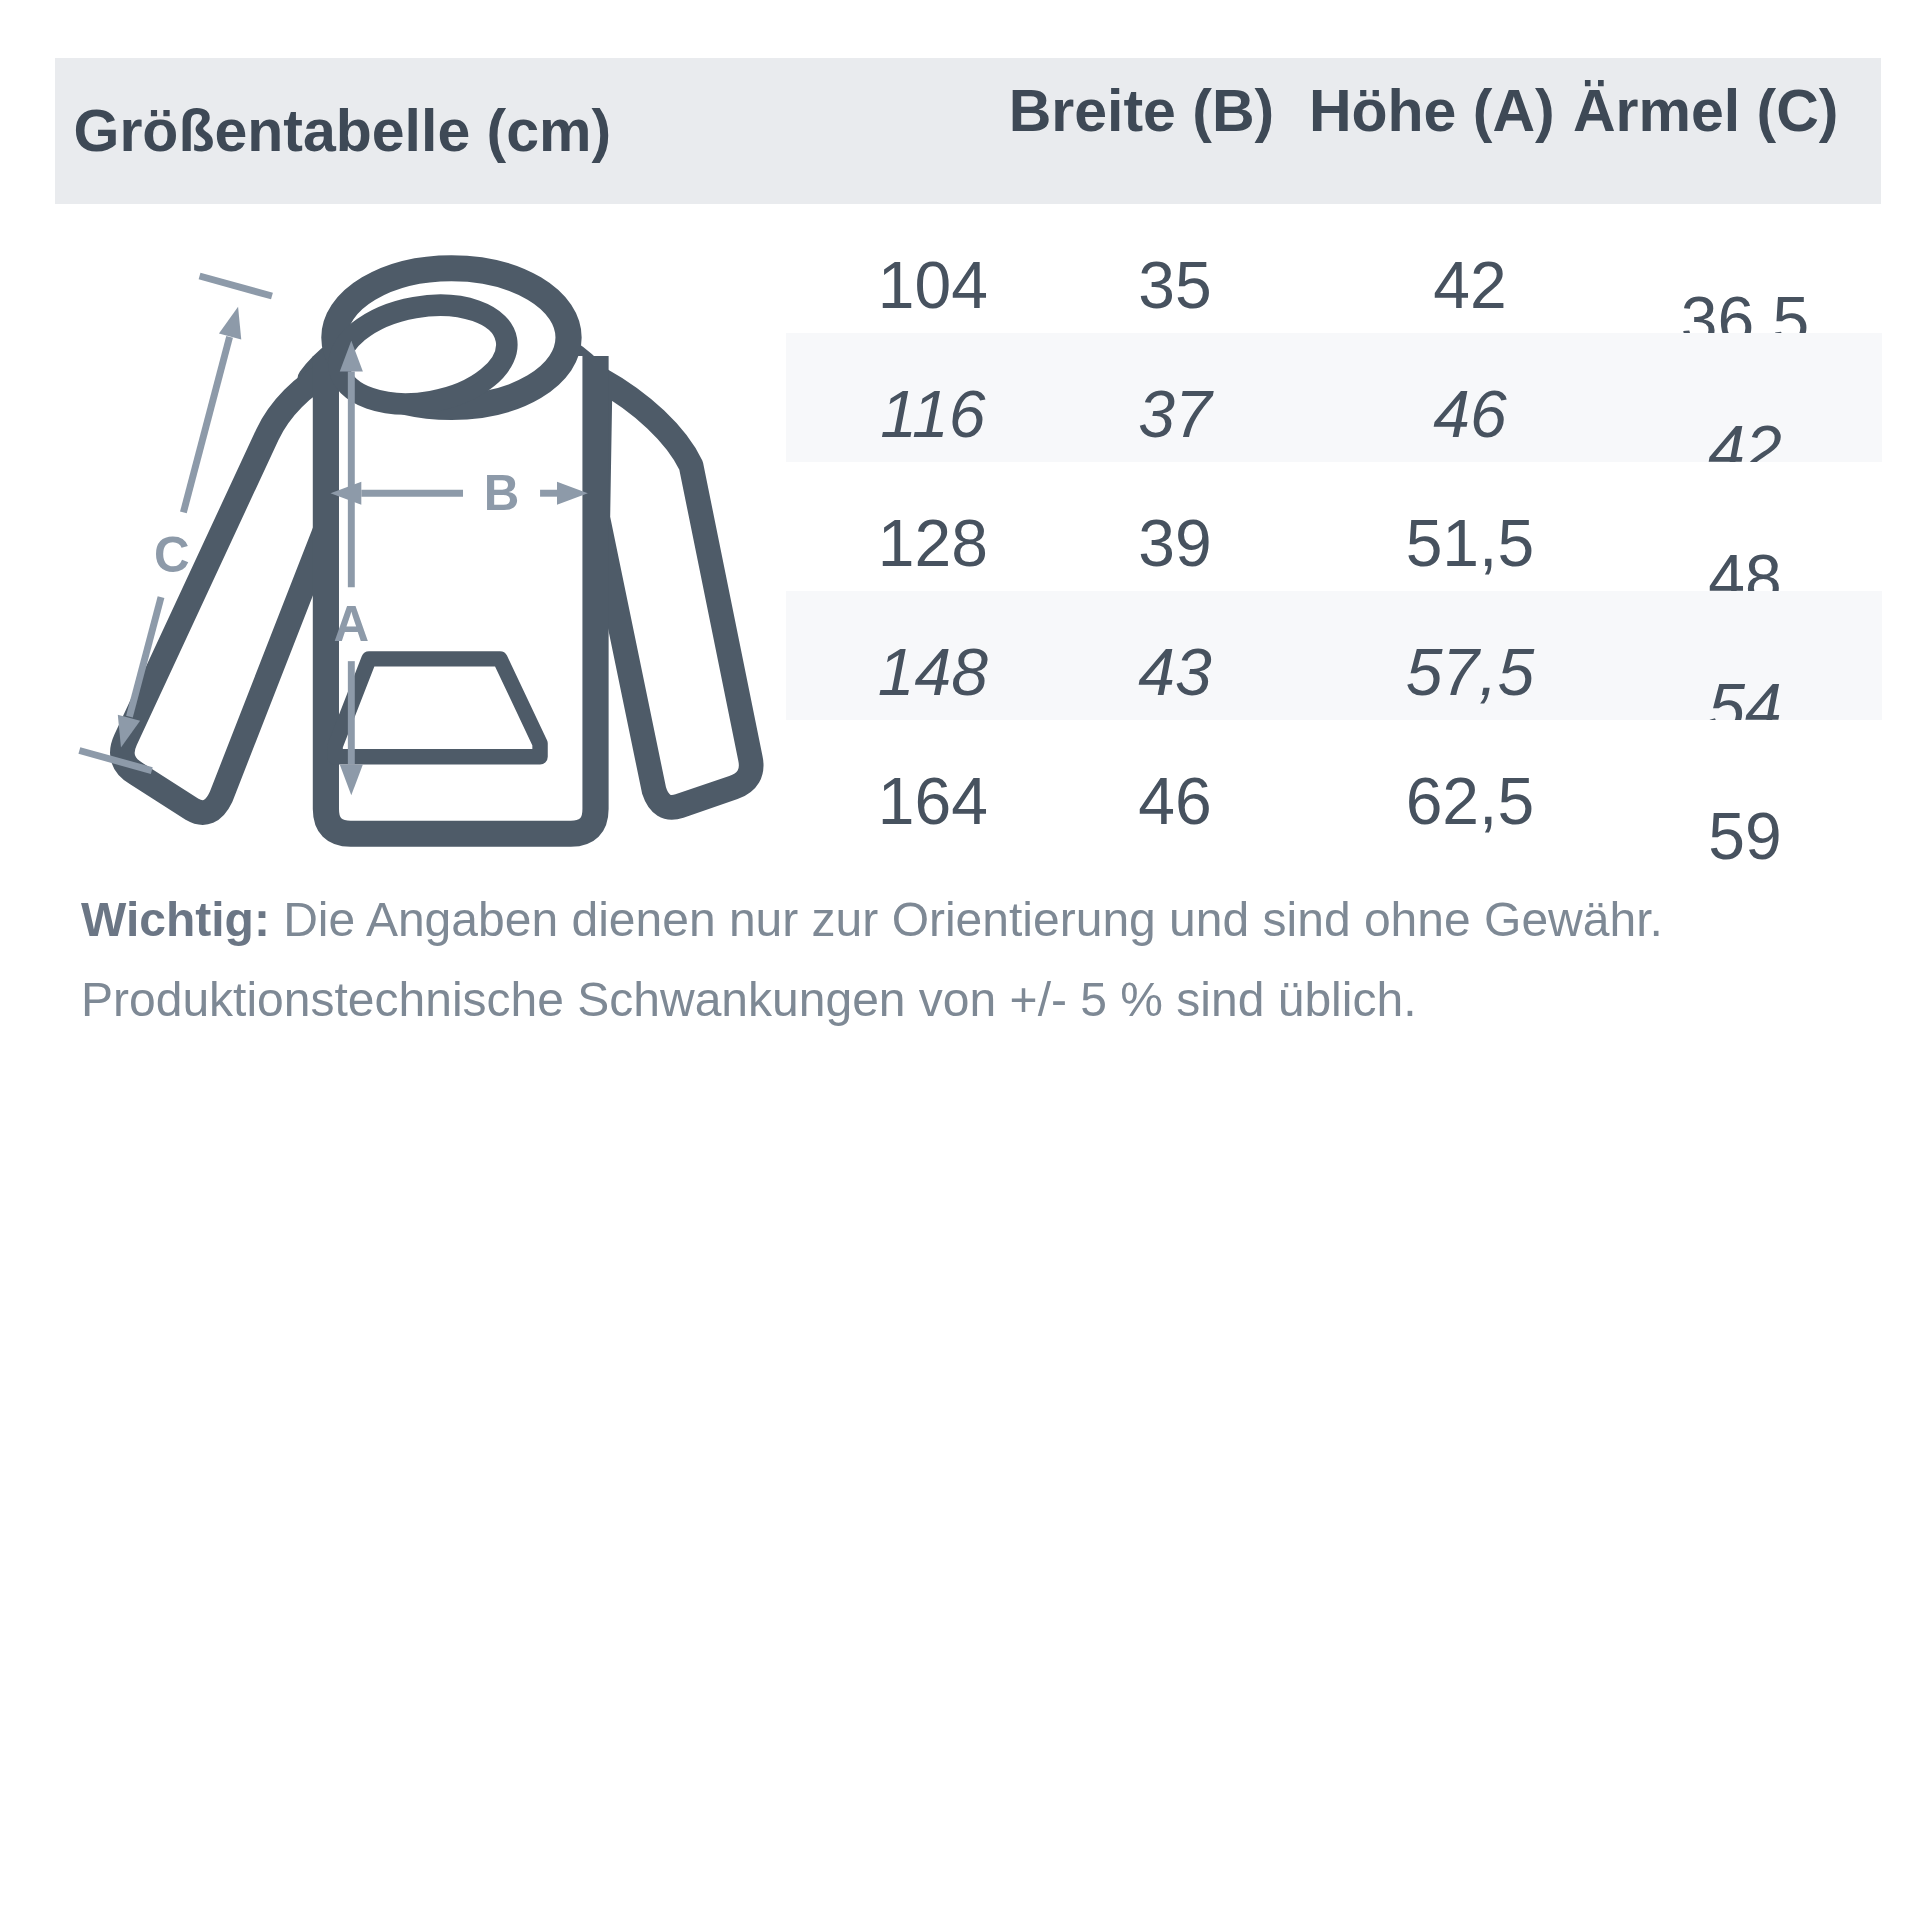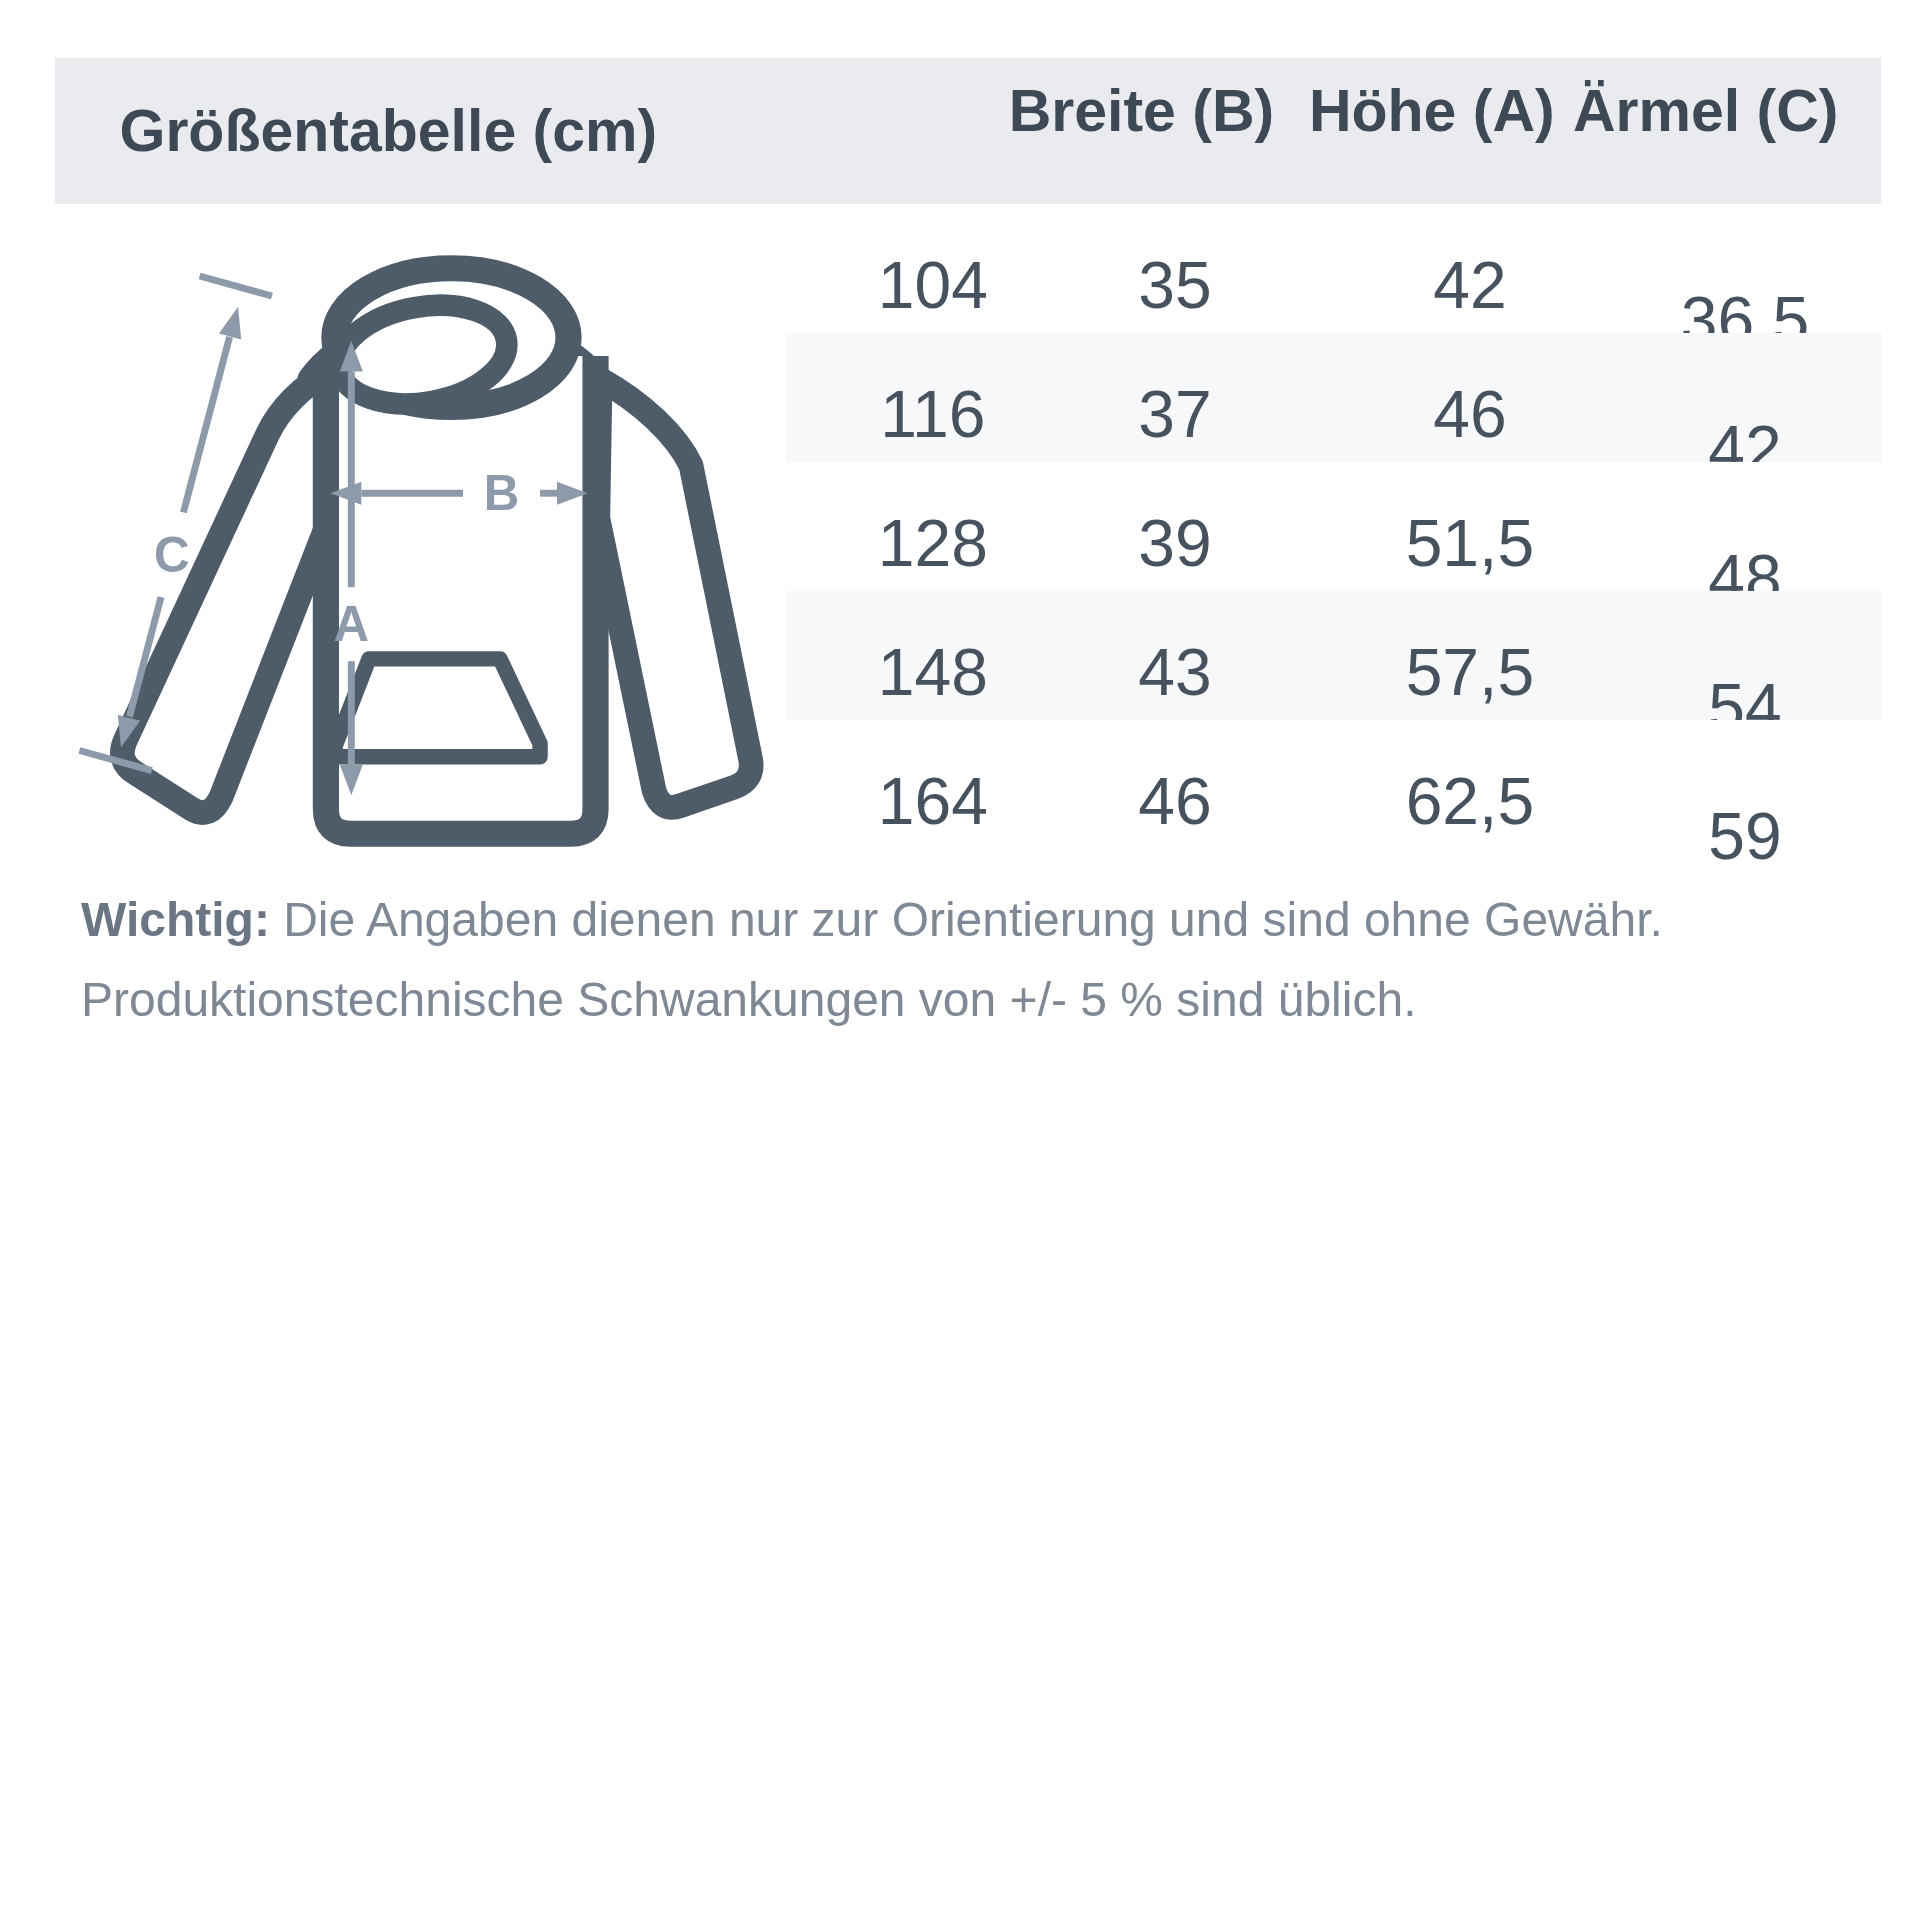--- a/index.html
+++ b/index.html
@@ -11,38 +11,38 @@
     overflow:hidden;
   }
   
   .header-bar{
     position:absolute;left:55px;top:58px;width:1826px;height:146px;
     background:#e9ebee;
   }
   .size-title{
     position:absolute;left:18.5px;top:0;height:146px;
     display:flex;align-items:center;
-    font-size:59px;font-weight:bold;color:#3e4956;white-space:nowrap;margin-left:46px;
+    font-size:59px;font-weight:bold;color:#3e4956;white-space:nowrap;
   }
   .col-head{
     position:absolute;top:0;height:106px;transform:translateX(-50%);
     display:flex;align-items:center;
     font-size:59px;font-weight:bold;color:#3e4956;white-space:nowrap;
   }
   .col-head.c1{left:59.5%;}
   .col-head.c2{left:75.4%;}
   .col-head.c3{left:90.4%;}
   
   .rows{
     position:absolute;left:786px;top:204px;width:1096px;
   }
   .row{
     position:relative;width:100%;height:129px;background:#ffffff;
   }
-  .row.alt{background:#f7f8fa;}
+  .row.alt{background:#f7f8fa;font-style:italic;}
   .cell{
     position:absolute;top:16px;height:129px;transform:translateX(-50%);
     display:flex;align-items:center;
     font-size:66px;color:#47525f;white-space:nowrap;
   }
   .cell.c0{left:13.4%;}
   .cell.c1{left:35.5%;}
   .cell.c2{left:62.4%;}
   .cell.c3{left:87.5%;margin-top:35px;}
   

